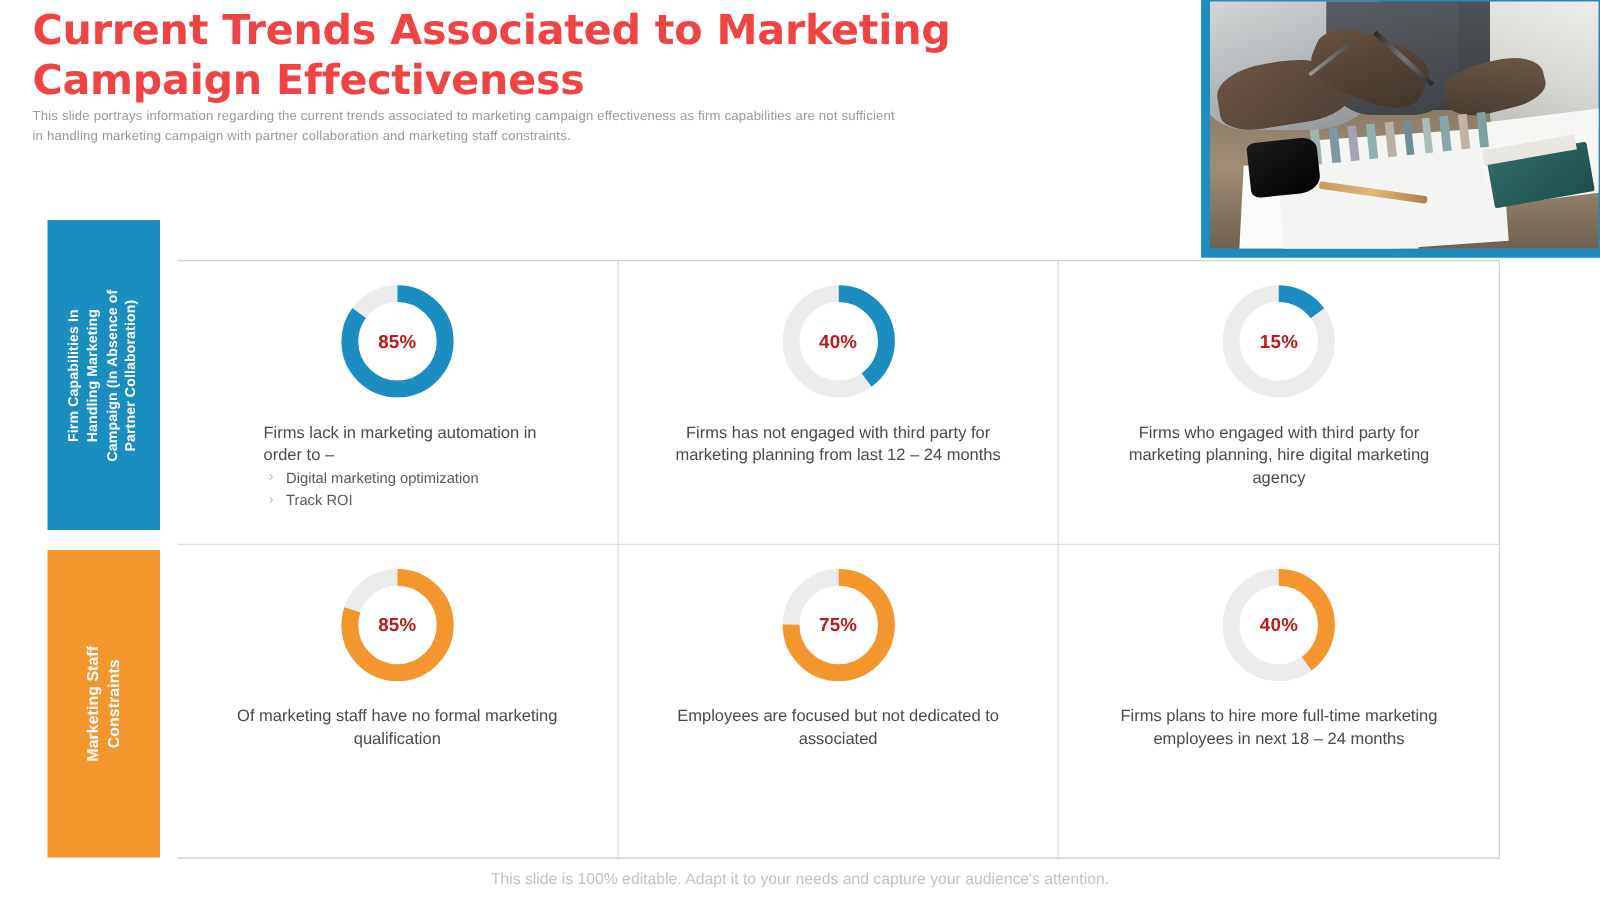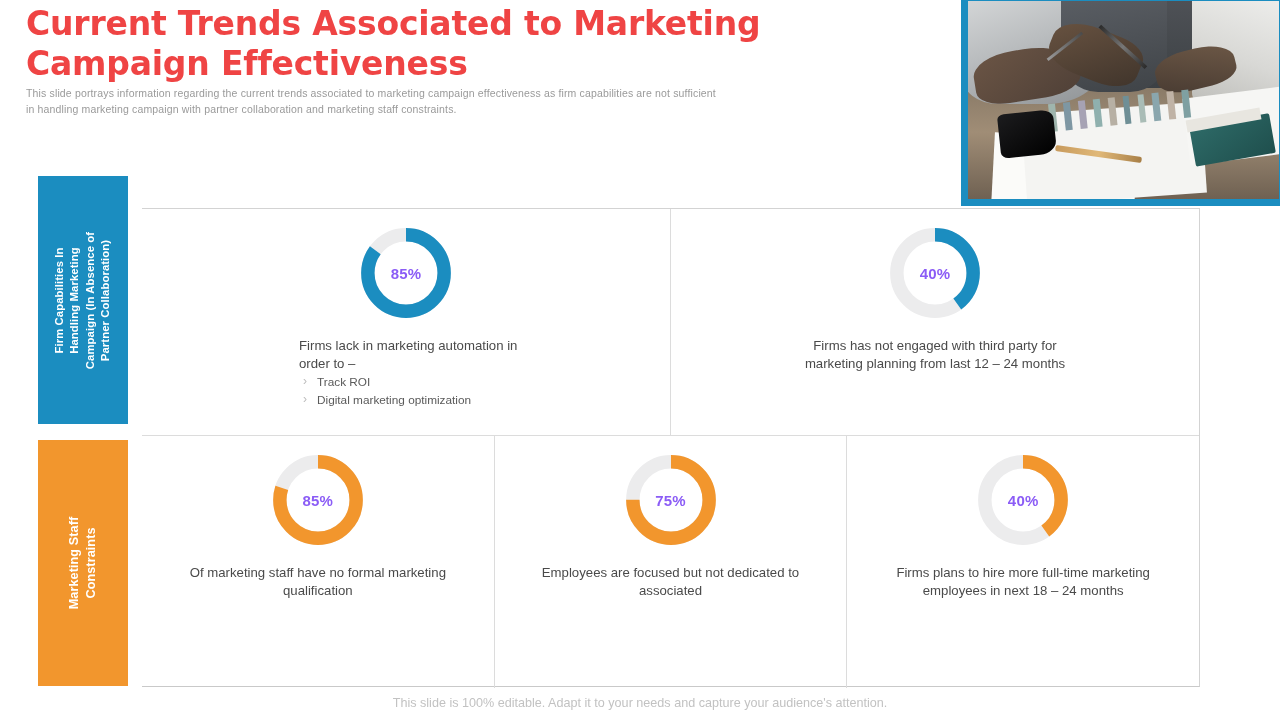--- a/index.html
+++ b/index.html
@@ -92,21 +92,21 @@
   .cell {
     flex: 1; position: relative; height: 100%;
     display: flex; flex-direction: column; align-items: center;
   }
   .cell + .cell { border-left: 1px solid #dcdcdc; }
 
   .donut-wrap { position: relative; margin-top: 16px; width: 96px; height: 96px; }
   .donut-wrap svg { display: block; width: 96px; height: 96px; transform: rotate(-90deg); }
   .donut-val {
     position: absolute; inset: 0; display: flex; align-items: center; justify-content: center;
-    font-size: 15px; font-weight: 700; color: #8b5cf6; letter-spacing: 0.2px;
+    font-size: 15px; font-weight: 700; color: #b91c1c; letter-spacing: 0.2px;
   }
   .cell-text {
     margin-top: 16px; width: 268px; text-align: center;
     font-size: 13.2px; line-height: 1.38; color: #4a4a4a;
   }
   .cell-text.left-al { text-align: left; width: 240px; margin-left: 26px; }
   .bullets { list-style: none; margin-top: 1px; }
   .bullets li {
     position: relative; padding-left: 18px;
     font-size: 11.8px; line-height: 1.46; color: #5a5a5a; text-align: left;
@@ -205,37 +205,47 @@
         <div class="donut-wrap">
           <svg viewBox="0 0 40 40">
             <circle cx="20" cy="20" r="15.9" fill="none" stroke="#ececed" stroke-width="5.6"></circle>
             <circle class="arc" cx="20" cy="20" r="15.9" fill="none" stroke-width="5.6" stroke-linecap="butt" stroke="#1b8dc0" stroke-dasharray="84.92 99.90"></circle>
           </svg>
           <div class="donut-val">85%</div>
         </div>
         <div class="cell-text left-al">
           <div>Firms lack in marketing automation in order to –</div>
           <ul class="bullets">
+            <li>Digital marketing optimization</li>
             <li>Track ROI</li>
-            <li>Digital marketing optimization</li>
           </ul>
         </div>
       </div>
 
       <div class="cell">
         <div class="donut-wrap">
           <svg viewBox="0 0 40 40">
             <circle cx="20" cy="20" r="15.9" fill="none" stroke="#ececed" stroke-width="5.6"></circle>
             <circle class="arc" cx="20" cy="20" r="15.9" fill="none" stroke-width="5.6" stroke-linecap="butt" stroke="#1b8dc0" stroke-dasharray="39.96 99.90"></circle>
           </svg>
           <div class="donut-val">40%</div>
         </div>
         <div class="cell-text">Firms has not engaged with third party for marketing planning from last 12 – 24 months</div>
       </div>
 
+      <div class="cell">
+        <div class="donut-wrap">
+          <svg viewBox="0 0 40 40">
+            <circle cx="20" cy="20" r="15.9" fill="none" stroke="#ececed" stroke-width="5.6"></circle>
+            <circle class="arc" cx="20" cy="20" r="15.9" fill="none" stroke-width="5.6" stroke-linecap="butt" stroke="#1b8dc0" stroke-dasharray="14.99 99.90"></circle>
+          </svg>
+          <div class="donut-val">15%</div>
+        </div>
+        <div class="cell-text">Firms who engaged with third party for marketing planning,  hire digital marketing agency</div>
+      </div>
 
     </div>
 
     <div class="row row-bot">
 
       <div class="cell">
         <div class="donut-wrap">
           <svg viewBox="0 0 40 40">
             <circle cx="20" cy="20" r="15.9" fill="none" stroke="#ececed" stroke-width="5.6"></circle>
             <circle class="arc" cx="20" cy="20" r="15.9" fill="none" stroke-width="5.6" stroke-linecap="butt" stroke="#f2962d" stroke-dasharray="79.92 99.90"></circle>

